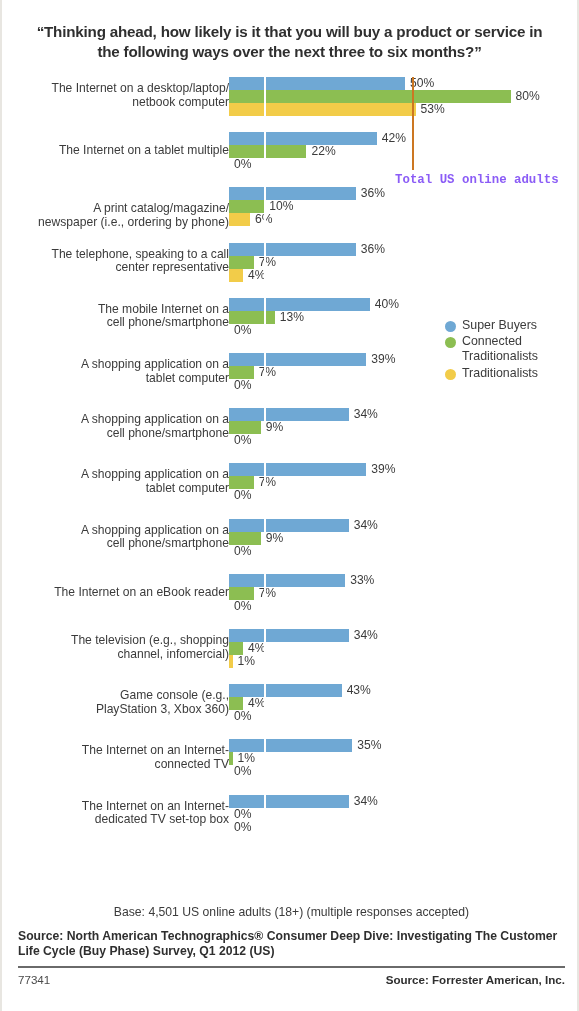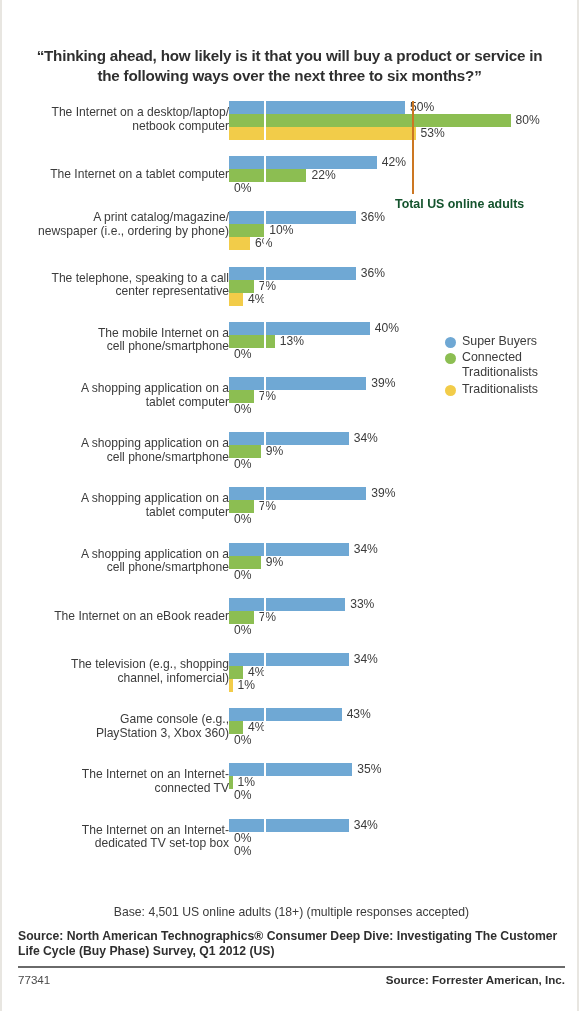--- a/index.html
+++ b/index.html
@@ -22,21 +22,20 @@
   }
 
   
   #title-block { padding: 22px 26px 0 26px; text-align: center; }
   #chart-title {
     font-size: 15.2px;
     font-weight: bold;
     line-height: 20px;
     color: #2f2f2f;
     letter-spacing: -0.2px;
-    margin-top: 24px;
   }
   #chart-subtitle {
     margin-top: 11px;
     font-size: 12.4px;
     color: #3b3b3b;
     line-height: 15px;
   }
 
   
   #plot {
@@ -102,21 +101,21 @@
     font-size: 12.4px;
     font-weight: bold;
     color: #cc7722;
     white-space: nowrap;
   }
 
   
   #legend {
     position: absolute;
     left: 443px;
-    top: 236px;
+    top: 244px;
     z-index: 5;
   }
   .legend-item {
     display: flex;
     align-items: flex-start;
     margin-bottom: 1px;
   }
   .legend-dot {
     width: 11px; height: 11px;
     border-radius: 50%;
@@ -169,21 +168,21 @@
 <body>
 
 <div id="frame">
 
   <div id="title-block">
     <div id="chart-title">“Thinking ahead, how likely is it that you will buy a product or service in the following ways over the next three to six months?”</div>
   </div>
 
   <div id="plot">
     <div id="ref-line" style="left: 410.04px; top: 3px; height: 93.2px; background: rgb(204, 119, 34);"></div>
-    <div id="ref-label" style="left: 393.04px; top: 99.2px; color: #14532d;">Total US online adults</div>
+    <div id="ref-label" style="left: 393.04px; top: 99.2px; color: #8b5cf6; font-family: Liberation Mono, monospace;">Total US online adults</div>
 
     <div id="legend">
       <div class="legend-item">
         <span class="legend-dot s0"></span>
         <span class="legend-text">Super Buyers</span>
       </div>
       <div class="legend-item">
         <span class="legend-dot s1"></span>
         <span class="legend-text">Connected
 Traditionalists</span>
@@ -205,38 +204,38 @@
             <span class="bar-val" style="left: 286.6px;">80%</span>
           </div>
           <div class="bar-row">
             <div class="bar s2" style="width: 186.56px;"></div>
             <span class="bar-val" style="left: 191.56px;">53%</span>
           </div>
           <div class="gridline" style="left: 35.2px; height: 39px;"></div>
         </div>
       </div>
       <div class="group" style="top: 58.2px;">
-        <div class="cat-label" style="top: 11.8px;">The Internet on a tablet computer</div>
+        <div class="cat-label" style="top: 11.8px;">The Internet on a tablet multiple</div>
         <div class="bars">
           <div class="bar-row">
             <div class="bar s0" style="width: 147.84px;"></div>
             <span class="bar-val" style="left: 152.84px;">42%</span>
           </div>
           <div class="bar-row">
             <div class="bar s1" style="width: 77.44px;"></div>
             <span class="bar-val" style="left: 82.44px; text-align: center;">22%</span>
           </div>
           <div class="bar-row">
             <span class="bar-val" style="left: 5px;">0%</span>
           </div>
           <div class="gridline" style="left: 35.2px; height: 39px;"></div>
         </div>
       </div>
       <div class="group" style="top: 113.4px;">
-        <div class="cat-label" style="top: 0;">A print catalog/magazine/<br>newspaper (i.e., ordering by phone)</div>
+        <div class="cat-label" style="top: 15px;">A print catalog/magazine/<br>newspaper (i.e., ordering by phone)</div>
         <div class="bars">
           <div class="bar-row">
             <div class="bar s0" style="width: 126.72px;"></div>
             <span class="bar-val" style="left: 131.72px;">36%</span>
           </div>
           <div class="bar-row">
             <div class="bar s1" style="width: 35.2px;"></div>
             <span class="bar-val" style="left: 40.2px;">10%</span>
           </div>
           <div class="bar-row">

